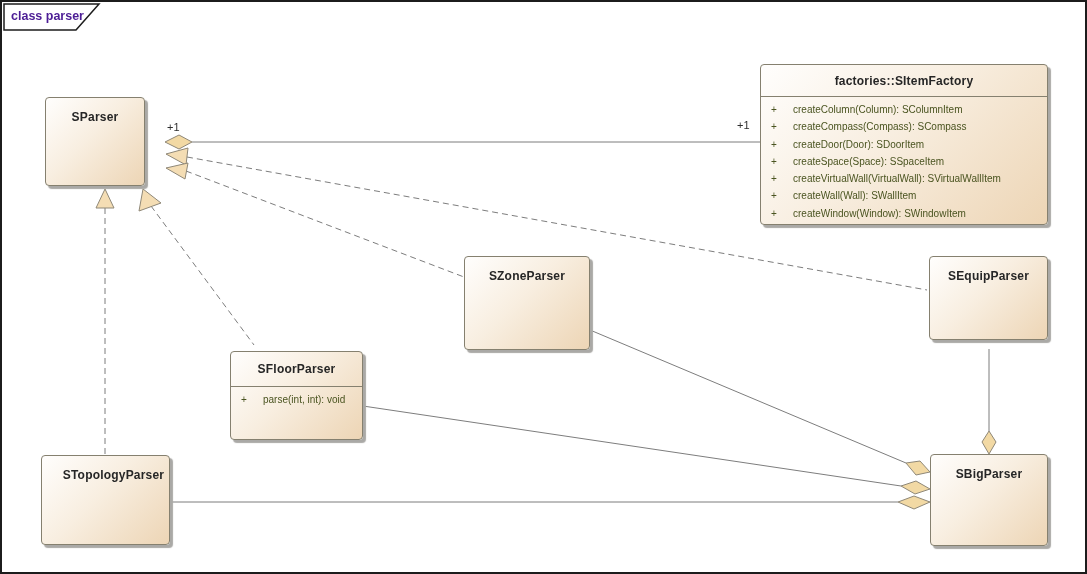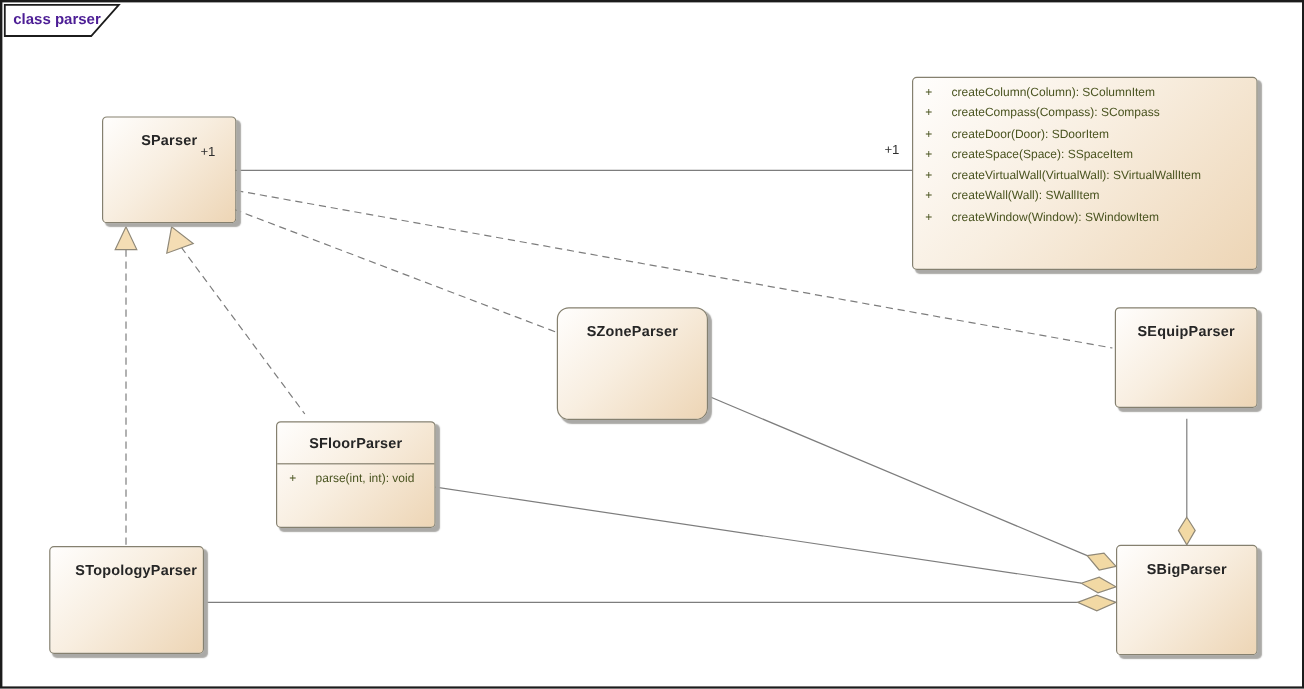--- a/index.html
+++ b/index.html
@@ -84,37 +84,38 @@
     </g>
 
     <g>
       <path class="solid" d="M168,500 L896,500"></path>
       <polygon class="dia" points="896,500 912,494 928,500 912,507"></polygon>
     </g>
   </svg>
 
   <div id="frame-label">class parser</div>
 
-  <div class="uml-class" style="left:43px;top:95px;width:112px;height:89px;margin-left:40px;">
+  <div class="uml-class" style="left:43px;top:95px;width:100px;height:89px;">
     <div class="cls-name">SParser</div>
   </div>
 
   <div class="uml-class" style="left:758px;top:62px;width:288px;height:161px;">
+    <div class="cls-name compact">factories::SItemFactory</div>
     <div class="methods">
       <div class="m"><span class="vis">+</span><span class="sig">createColumn(Column): SColumnItem</span></div>
       <div class="m"><span class="vis">+</span><span class="sig">createCompass(Compass): SCompass</span></div>
       <div class="m"><span class="vis">+</span><span class="sig">createDoor(Door): SDoorItem</span></div>
       <div class="m"><span class="vis">+</span><span class="sig">createSpace(Space): SSpaceItem</span></div>
       <div class="m"><span class="vis">+</span><span class="sig">createVirtualWall(VirtualWall): SVirtualWallItem</span></div>
       <div class="m"><span class="vis">+</span><span class="sig">createWall(Wall): SWallItem</span></div>
       <div class="m"><span class="vis">+</span><span class="sig">createWindow(Window): SWindowItem</span></div>
     </div>
   </div>
 
-  <div class="uml-class" style="left:462px;top:254px;width:126px;height:94px;border-radius:10px;">
+  <div class="uml-class" style="left:462px;top:254px;width:126px;height:94px;">
     <div class="cls-name">SZoneParser</div>
   </div>
 
   <div class="uml-class" style="left:927px;top:254px;width:119px;height:84px;">
     <div class="cls-name">SEquipParser</div>
   </div>
 
   <div class="uml-class" style="left:228px;top:349px;width:133px;height:89px;">
     <div class="cls-name mid">SFloorParser</div>
     <div class="methods">

